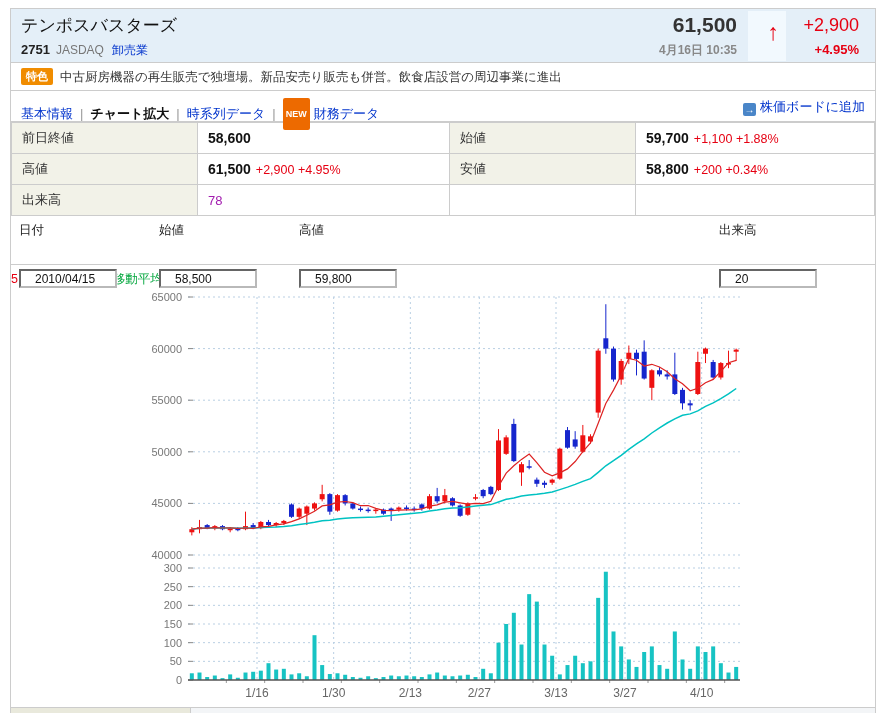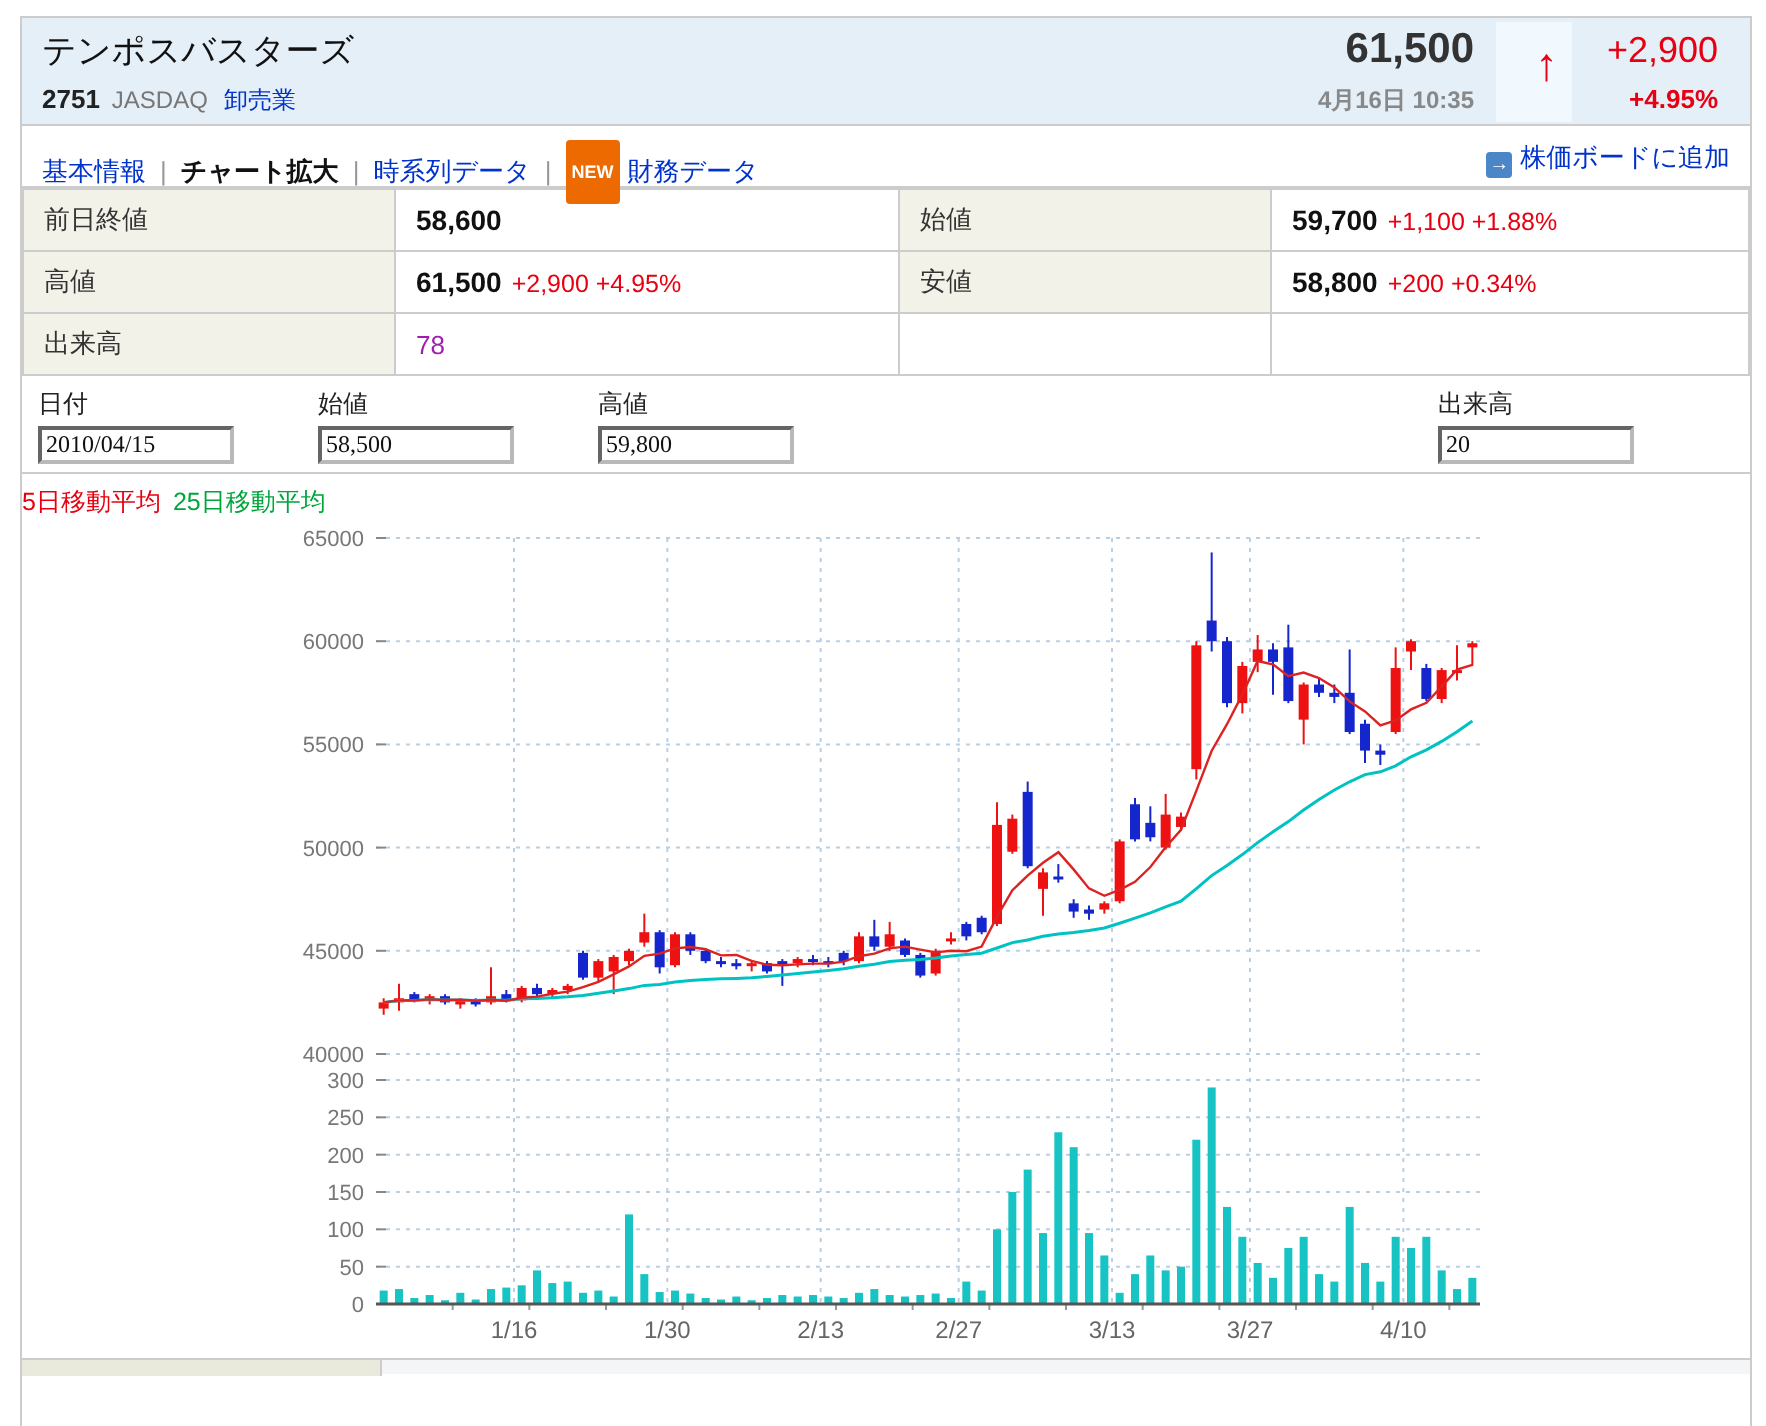--- a/index.html
+++ b/index.html
@@ -39,22 +39,22 @@
   td.lbl{background:#f2f2e8;color:#333;width:186px;}
   td.val{width:252px;background:#fff;}
   td.val2{background:#fff;}
   .bignum{font-weight:bold;font-size:14px;color:#111;}
   .plainnum{font-size:13px;color:#a21caf;text-align:right;}
   .chg{color:#e60012;font-size:12.5px;margin-left:5px;}
   
   .inputs{position:relative;height:45px;border-bottom:1px solid #ccc;margin-top:4px;}
   .fld{position:absolute;top:2px;width:135px;}
   .fld .flbl{font-size:12.5px;color:#222;display:block;margin-bottom:2px;}
-  .fld input{width:98px;height:19px;border:2px inset #b9b9b9;font-size:12px;padding:0 2px;
-    font-family:Liberation Serif, serif;color:#111;background:#fff;}
+  .fld input{width:98px;height:19px;border:2px inset #b9b9b9;font-size:12px;padding:0 14px;
+    font-family:Liberation Sans, sans-serif;color:#111;background:#fff;margin-top:28px;}
   
   .legend{height:25px;text-align:left;padding:6px 8px 0 0;font-size:12.5px;}
   .lg5{color:#e60012;margin-right:6px;}
   .lg25{color:#00a63c;}
   
   .chartwrap{position:relative;height:417px;}
   .chartwrap svg{position:absolute;left:0;top:0;}
   
   .nextstrip{height:8px;border-top:1px solid #ccc;background:#f3f5f7;position:relative;}
   .nextstrip .cell{position:absolute;left:0;top:0;width:180px;height:8px;background:#e9e9dc;border-right:1px solid #ccc;}
@@ -70,20 +70,23 @@
       <span class="code">2751</span><span class="mkt">JASDAQ</span><a class="lnk">卸売業</a>
     </div>
     <div class="arrow-panel"></div>
     <div class="hdr-price">61,500</div>
     <div class="hdr-date">4月16日 10:35</div>
     <div class="hdr-arrow">↑</div>
     <div class="hdr-chg">+2,900</div>
     <div class="hdr-pct">+4.95%</div>
   </div>
 
+  <div class="feat">
+    <span class="badge-feat">特色</span><span>中古厨房機器の再生販売で独壇場。新品安売り販売も併営。飲食店設営の周辺事業に進出</span>
+  </div>
 
   <div class="nav">
     <span class="nav-right">
       <span class="board-icon">→</span><a class="lnk">株価ボードに追加</a>
     </span>
     <a class="lnk">基本情報</a><span class="sep">|</span><span class="cur">チャート拡大</span><span class="sep">|</span><a class="lnk">時系列データ</a><span class="sep">|</span><span class="badge-new">NEW</span><a class="lnk">財務データ</a>
   </div>
 
   <table class="sum">
     <tbody>

